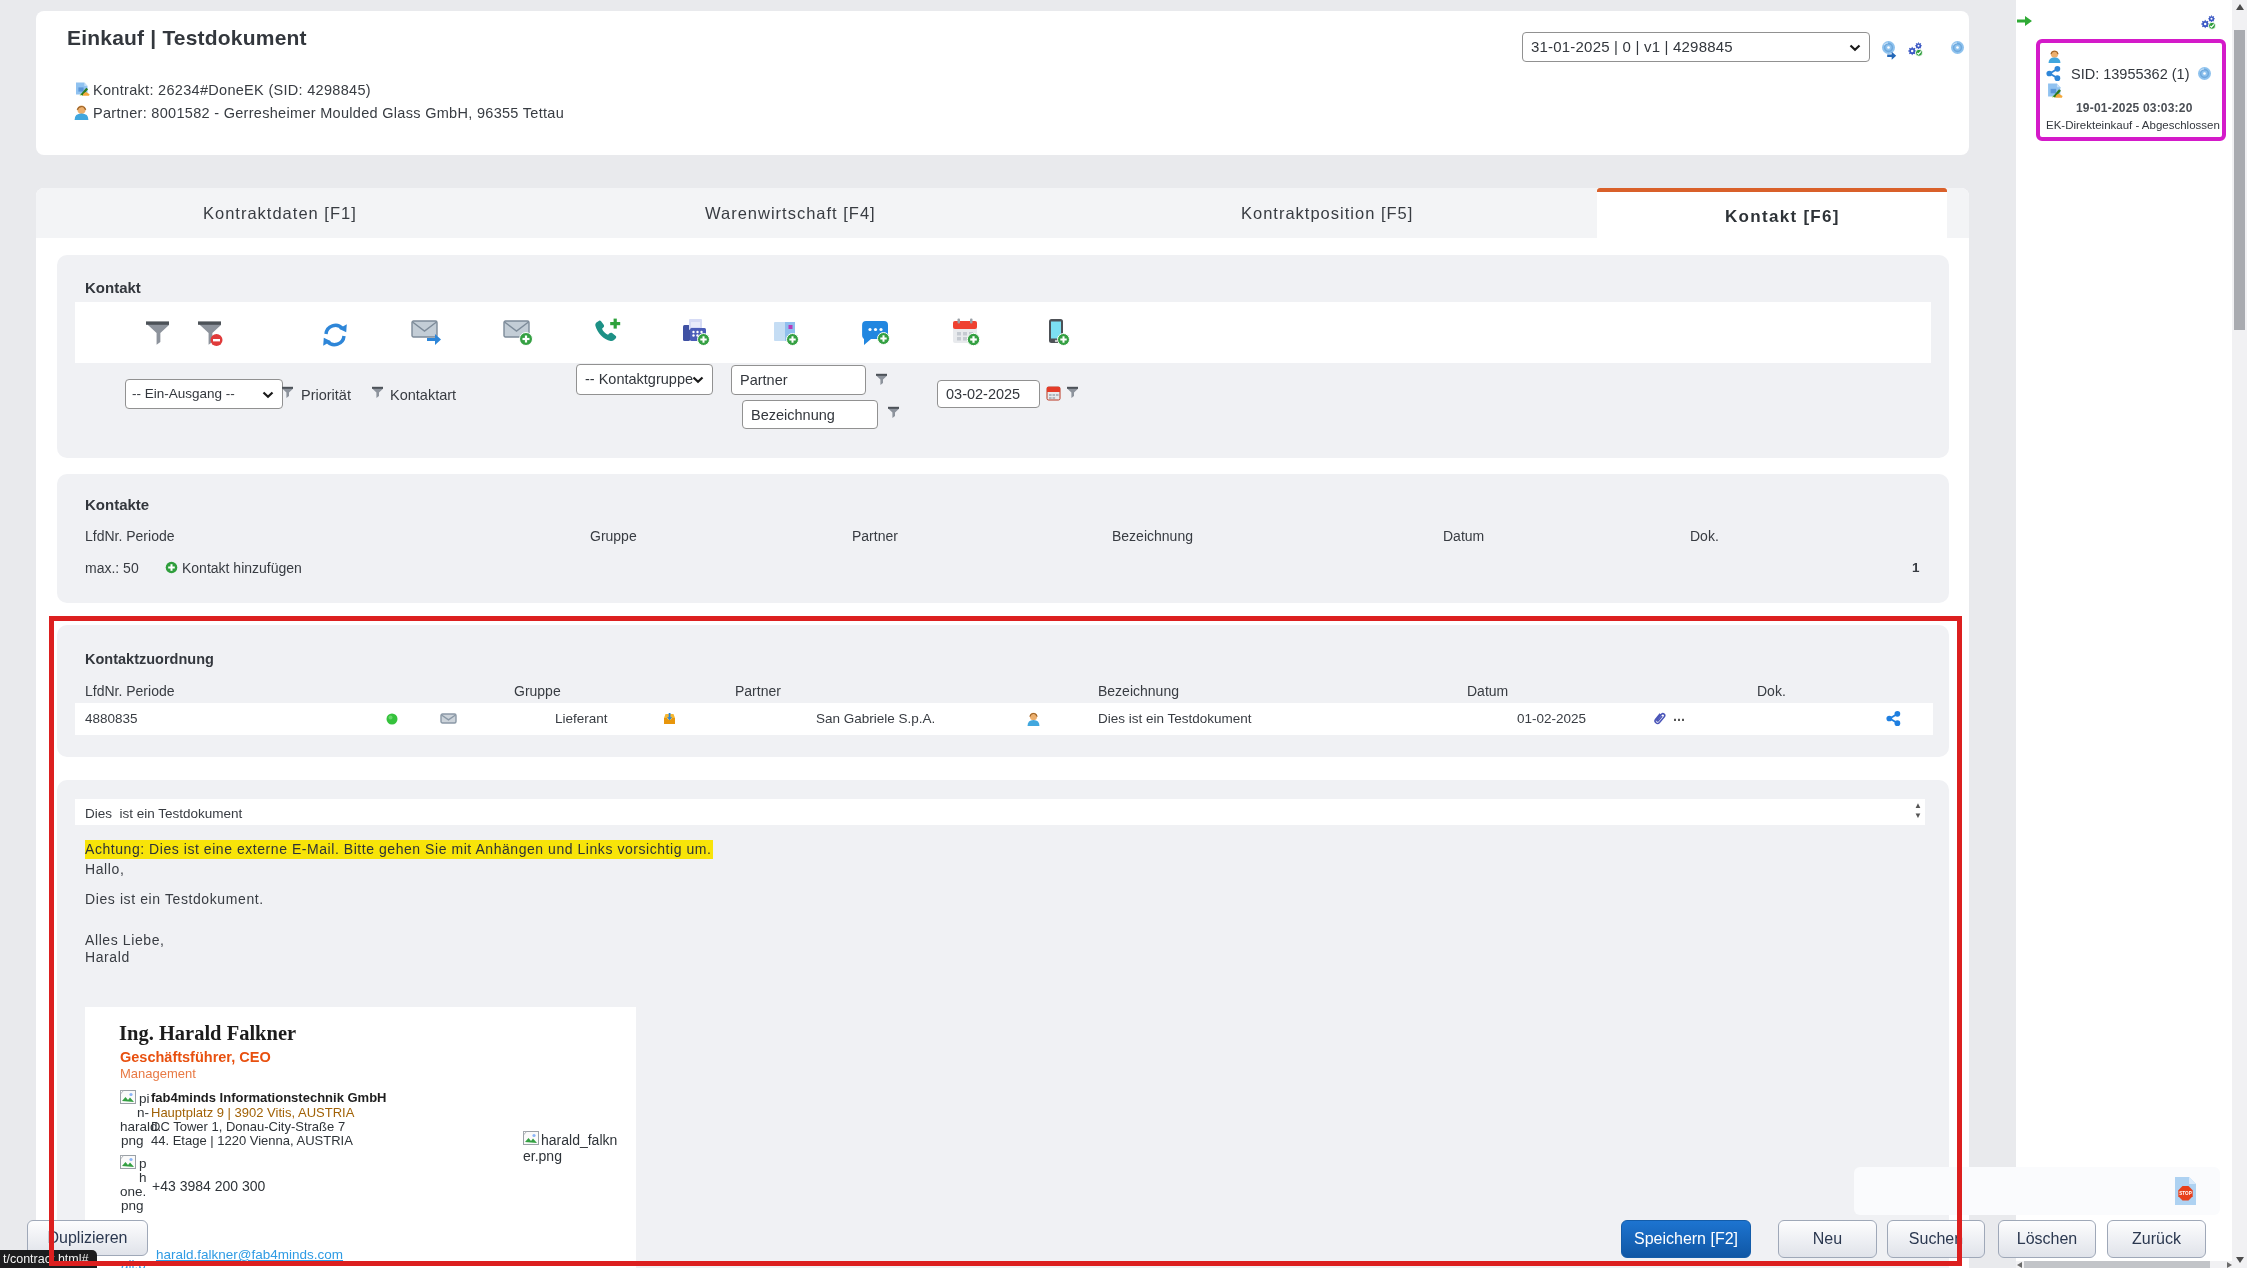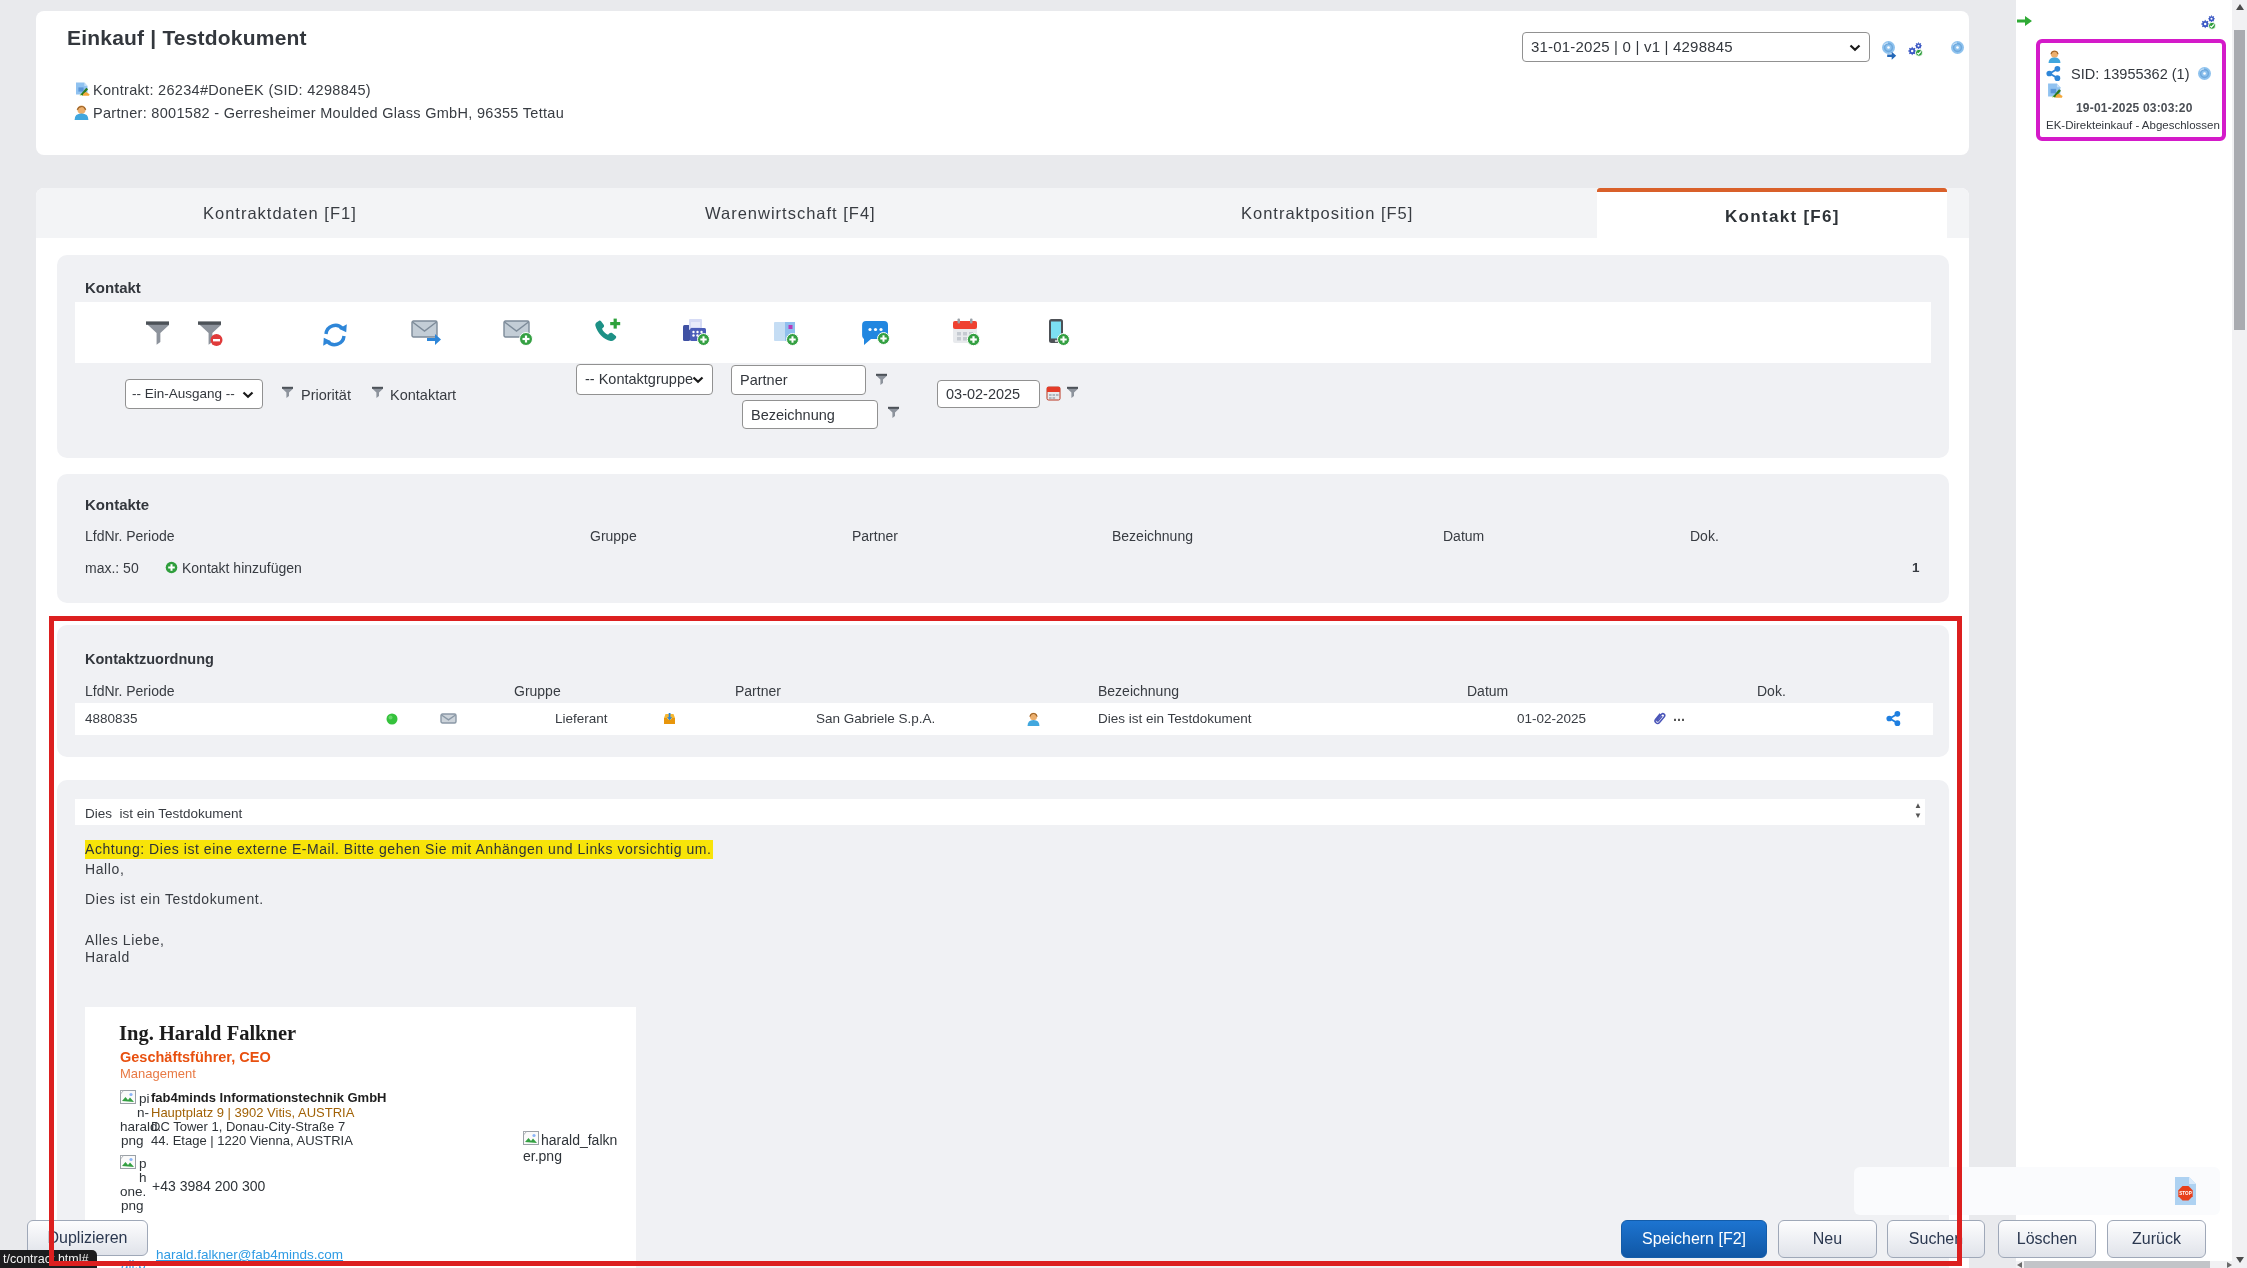--- a/index.html
+++ b/index.html
@@ -207,21 +207,21 @@
     <svg width="28" height="30" viewBox="0 0 28 30">
       <rect x="6" y="2" width="14" height="24" rx="2.5" fill="#4d5156"></rect>
       <rect x="8" y="4.5" width="10" height="17" fill="#7ce0f2"></rect>
       <circle cx="13" cy="24" r="1.2" fill="#c8ccd0"></circle>
       <circle cx="20.5" cy="22.5" r="6" fill="#34a042" stroke="#fff" stroke-width="1"></circle>
       <rect x="17.3" y="21.5" width="6.4" height="2" fill="#fff"></rect>
       <rect x="19.5" y="19.3" width="2" height="6.4" fill="#fff"></rect>
     </svg>
   </div>
 
-<div class="ab ctl" style="left:125px;top:379px;width:138px;height:30px;font-size:13.5px;padding:0 6px">-- Ein-Ausgang --<svg width="12" height="8" style="position:absolute;right:8px;top:11px">
+<div class="ab ctl" style="left:125px;top:379px;width:158px;height:30px;font-size:13.5px;padding:0 6px">-- Ein-Ausgang --<svg width="12" height="8" style="position:absolute;right:8px;top:11px">
       <path d="M1.5 1.5 l4.5 4.3 4.5 -4.3" stroke="#1a1a1a" stroke-width="2.2" fill="none"></path>
     </svg></div>
 <div class="ab" style="left:281px;top:385px" id="sf1">
     <svg width="13" height="13" viewBox="0 0 13 13">
       <path d="M1 2 h11 v1.8 l-4 3.6 v3.6 l-2.6 2 v-5.6 l-4.0 -3.6 z" fill="#8d939c"></path>
       <rect x="1" y="1.8" width="11" height="2" fill="#4c5258"></rect>
     </svg>
   </div>
 <div class="lbl" style="left:301px;top:387px;font-size:14.5px">Priorität</div>
 <div class="ab" style="left:371px;top:385px" id="sf2">
@@ -487,21 +487,21 @@
 <div class="ab" style="left:2173px;top:1176px;z-index:6" id="icStop">
     <svg width="25" height="30" viewBox="0 0 25 30">
       <path d="M2 1 h14 l7 7 v21 h-21 z" fill="#aed2f2"></path>
       <path d="M16 1 l7 7 h-7 z" fill="#d8eafc"></path>
       <path d="M9.5 10 h6 l4.2 4.2 v6 l-4.2 4.2 h-6 l-4.2 -4.2 v-6 z" fill="#e8401c"></path>
       <text x="12.5" y="19.2" font-size="4.6" font-weight="bold" fill="#fff" text-anchor="middle" font-family="Liberation Sans">STOP</text>
     </svg>
   </div>
 
 <div class="btn" style="left:27px;top:1220px;width:121px;height:36px;line-height:34px;z-index:30">Duplizieren</div>
-<div class="btn" style="left:1621px;top:1220px;width:146px;height:38px;background:linear-gradient(#1d74d0,#1057a5);border-color:#135ca9;color:#fff;z-index:30">Speichern [F2]</div>
+<div class="btn" style="left:1621px;top:1220px;width:130px;height:38px;background:linear-gradient(#1d74d0,#1057a5);border-color:#135ca9;color:#fff;z-index:30">Speichern [F2]</div>
 <div class="btn" style="left:1778px;top:1220px;width:99px;height:38px;z-index:30">Neu</div>
 <div class="btn" style="left:1887px;top:1220px;width:98px;height:38px;z-index:30">Suchen</div>
 <div class="btn" style="left:1998px;top:1220px;width:98px;height:38px;z-index:30">Löschen</div>
 <div class="btn" style="left:2107px;top:1220px;width:99px;height:38px;z-index:30">Zurück</div>
 
 <div class="ab" style="left:0;top:1250px;width:97px;height:18px;background:#1c1c1e;border-radius:0 5px 0 0;color:#f2f2f2;font-size:12.5px;line-height:18px;padding-left:3px;white-space:nowrap;overflow:hidden;z-index:31">t/contract.html#</div>
 
 <div class="ab" style="left:49px;top:616px;width:1913px;height:650px;border:5px solid #dc1f1f;z-index:40"></div>
 
 <div class="ab" style="left:2232px;top:0;width:15px;height:1268px;background:#f1f1f3"></div>

